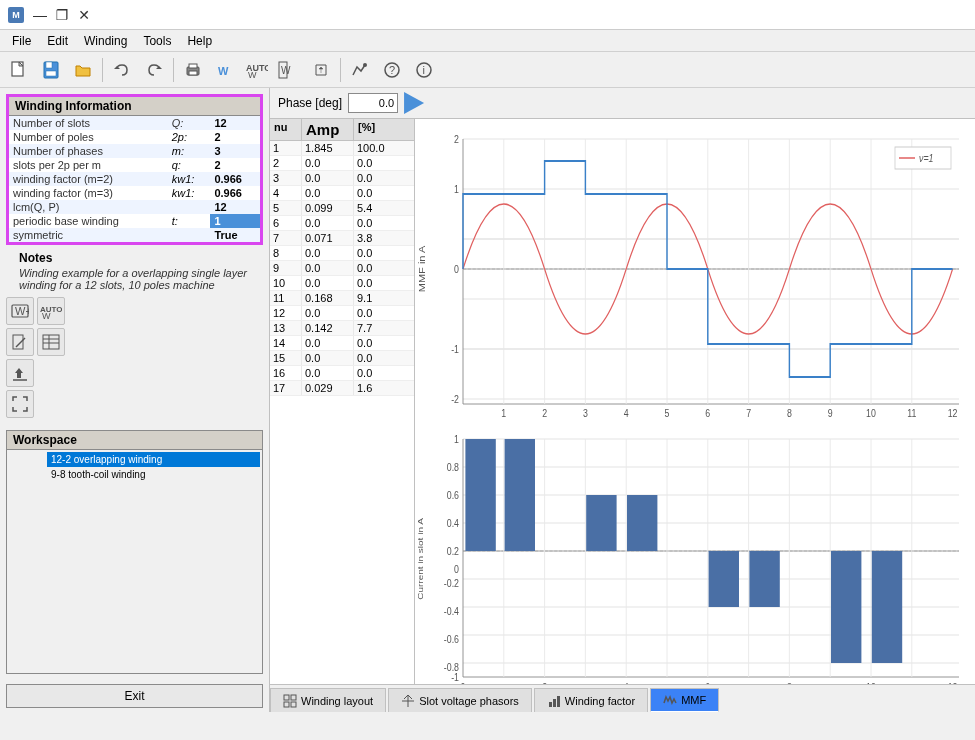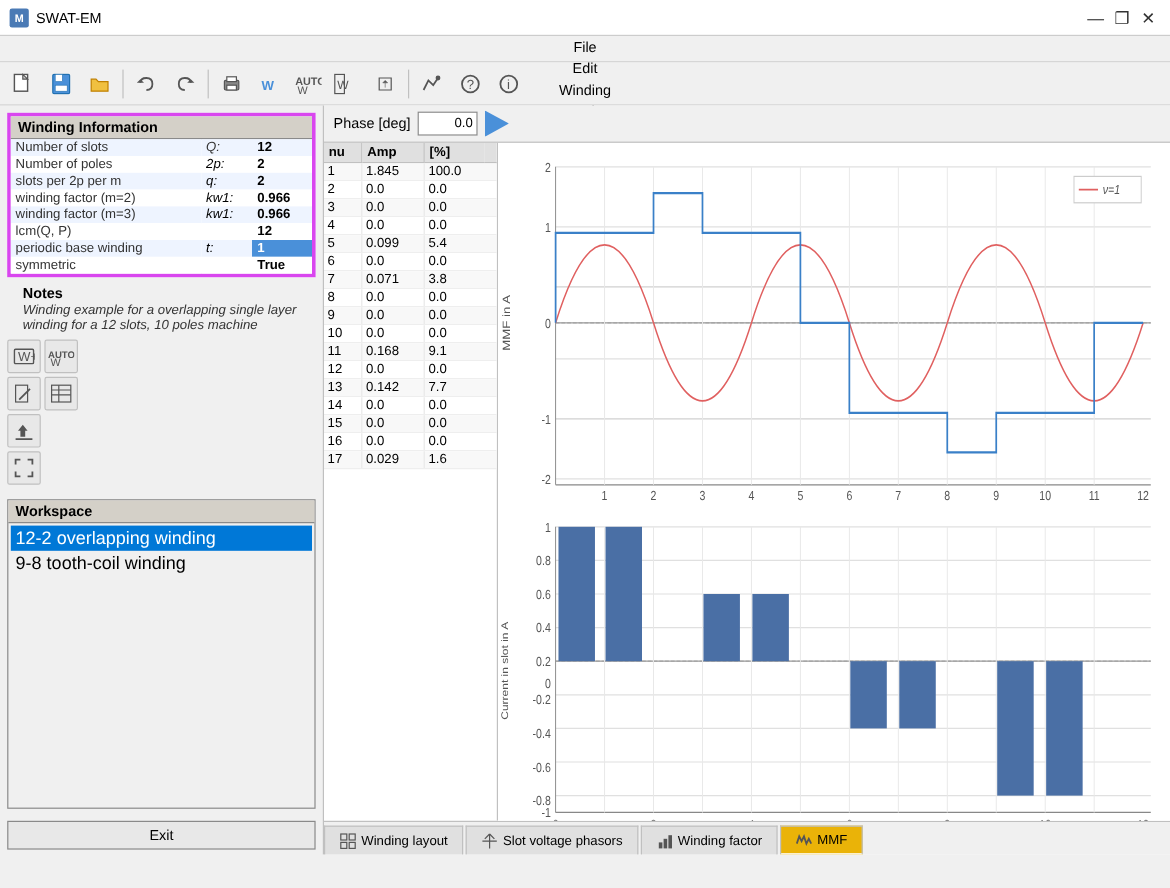--- a/index.html
+++ b/index.html
@@ -6,21 +6,21 @@
     body { font-family: 'Segoe UI', Arial, sans-serif; font-size: 12px; background: #f0f0f0; width: 975px; height: 740px; overflow: hidden; }
     
     
     .titlebar { background: #fff; height: 30px; display: flex; align-items: center; padding: 0 8px; border-bottom: 1px solid #ccc; }
     .titlebar-icon { width: 16px; height: 16px; margin-right: 6px; background: #4a7ab5; border-radius: 2px; display: flex; align-items: center; justify-content: center; color: white; font-size: 9px; font-weight: bold; }
     .titlebar-title { font-size: 12px; flex: 1; }
     .titlebar-controls { display: flex; gap: 2px; }
     .titlebar-btn { width: 20px; height: 20px; border: none; background: transparent; cursor: pointer; font-size: 14px; display: flex; align-items: center; justify-content: center; color: #333; }
     
     
-    .menubar { background: #f0f0f0; height: 22px; display: flex; align-items: center; padding: 0 4px; border-bottom: 1px solid #d0d0d0; flex-direction: column; }
+    .menubar { background: #f0f0f0; height: 22px; display: flex; align-items: center; padding: 0 4px; border-bottom: 1px solid #d0d0d0; }
     .menu-item { padding: 2px 8px; cursor: pointer; font-size: 12px; height: 22px; display: flex; align-items: center; }
     
     
     .toolbar { background: #f0f0f0; height: 36px; display: flex; align-items: center; padding: 0 4px; border-bottom: 1px solid #d0d0d0; gap: 2px; }
     .toolbar-btn { width: 30px; height: 28px; border: 1px solid transparent; background: transparent; cursor: pointer; display: flex; align-items: center; justify-content: center; border-radius: 2px; }
     .toolbar-separator { width: 1px; height: 24px; background: #c0c0c0; margin: 0 2px; }
     
     
     .main-layout { display: flex; height: calc(740px - 30px - 22px - 36px - 28px); }
     
@@ -36,21 +36,21 @@
     .info-table td:first-child { color: #333; }
     .info-table td:last-child { font-weight: bold; color: #000; }
     
     .notes-section { margin: 0 19px; }
     .notes-title { font-weight: bold; font-size: 12px; margin-bottom: 2px; }
     .notes-text { font-style: italic; font-size: 11px; color: #333; }
     
     .workspace { border: 1px solid #8a8a8a; margin: 6px; flex: 1; }
     .workspace-title { background: #d4d0c8; padding: 2px 6px; font-size: 12px; font-weight: bold; border-bottom: 1px solid #8a8a8a; }
     .workspace-items { padding: 2px; }
-    .workspace-item { padding: 2px 4px; font-size: 15px; cursor: pointer; }
+    .workspace-item { padding: 2px 4px; font-size: 10px; cursor: pointer; margin-left: 38px; }
     .workspace-item.active { background: #0078d7; color: white; }
     .left-icon-btn { width: 28px; height: 28px; border: 1px solid #c0c0c0; background: #e8e8e8; cursor: pointer; display: flex; align-items: center; justify-content: center; font-size: 14px; border-radius: 2px; }
     
     
     .right-panel { flex: 1; display: flex; flex-direction: column; background: white; }
     
     
     .phase-control { display: flex; align-items: center; padding: 4px 8px; background: #f0f0f0; border-bottom: 1px solid #c0c0c0; gap: 6px; }
     .phase-label { font-size: 12px; }
     .phase-input { width: 50px; height: 20px; border: 1px solid #8a8a8a; font-size: 11px; padding: 0 3px; text-align: right; }
@@ -62,34 +62,33 @@
     
     .charts-section { flex: 1; display: flex; flex-direction: column; }
     
     
     .chart-container { flex: 1; position: relative; }
     .chart-divider { height: 1px; background: #c0c0c0; }
     
     
     .bottom-tabs { height: 28px; display: flex; align-items: flex-end; border-top: 1px solid #c0c0c0; background: #f0f0f0; }
     .tab { padding: 4px 12px; font-size: 11px; cursor: pointer; border: 1px solid #c0c0c0; border-bottom: none; background: #e0e0e0; margin-right: 2px; display: flex; align-items: center; gap: 4px; height: 24px; }
-    .tab.active { background: #eab308; border-bottom: 1px solid white; z-index: 1; }
+    .tab.active { background: #3b82f6; border-bottom: 1px solid white; z-index: 1; }
     
     
     .exit-area { padding: 4px 6px; }
     .exit-btn { width: 100%; height: 24px; background: #e8e8e8; border: 1px solid #8a8a8a; cursor: pointer; font-size: 12px; }
   </style>
 </head>
 <body>
 
 <div class="titlebar">
   <div class="titlebar-icon">
     <span style="font-size:9px;color:white;font-weight:bold;">M</span>
   </div>
-  <span class="titlebar-title">SWAT-EM</span>
   <div class="titlebar-controls">
     <button class="titlebar-btn">—</button>
     <button class="titlebar-btn">❐</button>
     <button class="titlebar-btn close">✕</button>
   </div>
 </div>
 
 <div class="menubar">
   <div class="menu-item">File</div>
   <div class="menu-item">Edit</div>
@@ -192,20 +191,25 @@
         <tbody>
             <tr>
           <td>Number of slots</td>
           <td style="font-style:italic;color:#333;">Q:</td>
           <td>12</td>
         </tr>
         <tr>
           <td>Number of poles</td>
           <td style="font-style:italic;">2p:</td>
           <td>2</td>
+        </tr>
+        <tr>
+          <td>Number of phases</td>
+          <td style="font-style:italic;">m:</td>
+          <td>3</td>
         </tr>
         <tr>
           <td>slots per 2p per m</td>
           <td style="font-style:italic;">q:</td>
           <td>2</td>
         </tr>
         <tr>
           <td>winding factor (m=2)</td>
           <td style="font-style:italic;">kw1:</td>
           <td>0.966</td>
@@ -305,21 +309,21 @@
       <span class="phase-label">Phase [deg]</span>
       <input type="text" class="phase-input" value="0.0" style="">
       <div style="width:20px;height:22px;background:#4a90d9;clip-path:polygon(0 0, 100% 50%, 0 100%);cursor:pointer;"></div>
     </div>
 
     <div class="middle-section">
 
       <div class="table-section">
         <div style="display:flex;">
           <div style="background:#e0e0e0;border-bottom:1px solid #c0c0c0;border-right:1px solid #c0c0c0;padding:2px 4px;font-weight:bold;font-size:11px;width:32px;">nu</div>
-          <div style="background:#e0e0e0;border-bottom:1px solid #c0c0c0;border-right:1px solid #c0c0c0;padding:2px 4px;font-weight:bold;font-size:11px;width:52px;">Amp</div>
+          <div style="background:#e0e0e0;border-bottom:1px solid #c0c0c0;border-right:1px solid #c0c0c0;padding:2px 4px;font-weight:bold;font-size:15px;width:52px;">Amp</div>
           <div style="background:#e0e0e0;border-bottom:1px solid #c0c0c0;padding:2px 4px;font-weight:bold;font-size:11px;flex:1;">[%]</div>
           <div style="width:10px;background:#e0e0e0;border-bottom:1px solid #c0c0c0;"></div>
         </div>
         <div style="overflow-y:scroll;flex:1;height:calc(100% - 22px);">
           <div id="data-table-rows">
               <div style="display: grid; grid-template-columns: 32px 52px 1fr; font-size: 11px; border-bottom: 1px solid rgb(238, 238, 238); background: rgb(248, 248, 248);">
         <div style="padding:1px 3px;border-right:1px solid #e8e8e8;">1</div>
         <div style="padding:1px 3px;border-right:1px solid #e8e8e8;">1.845</div>
         <div style="padding:1px 3px;">100.0</div>
       </div>

